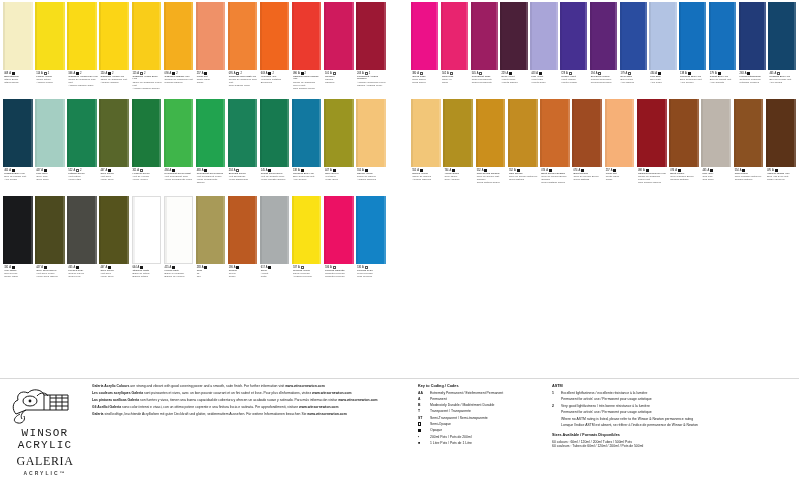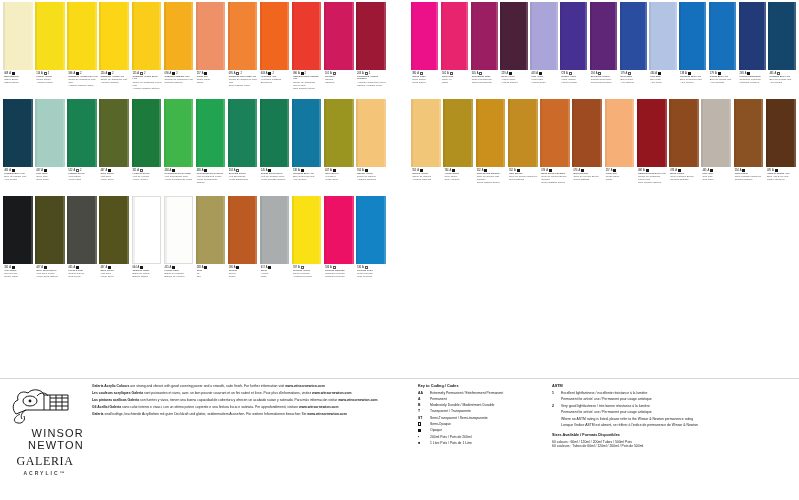--- a/index.html
+++ b/index.html
@@ -35,22 +35,22 @@
   }
   .nm.alt{color:#555;}
 
   
   .info{position:absolute;left:0;top:378px;width:799px;height:122px;background:#fff;}
   .rule{position:absolute;left:0;right:0;height:1px;background:#d8d8d8;}
 
   .logo{position:absolute;left:6px;top:6px;width:78px;}
   .crest{width:74px;height:42px;display:block;}
   .wn1,.wn2{
-    font-family:Liberation Sans, sans-serif;
-    text-align:right;color:#1a1a1a;letter-spacing:1.2px;
+    font-family:Liberation Mono, monospace;
+    text-align:center;color:#1a1a1a;letter-spacing:1.2px;
   }
   .wn1{font-size:11px;line-height:12px;margin-top:1px;}
   .wn2{font-size:11px;line-height:12px;}
   .gal{
     font-family:"Liberation Serif", serif;font-size:12px;letter-spacing:.6px;
     text-align:center;color:#1a1a1a;margin-top:3px;
   }
   .acr{
     font-size:5px;letter-spacing:2px;text-align:center;color:#444;margin-top:1px;
     font-weight:bold;
@@ -1095,21 +1095,21 @@
           <path d="M14 30 C8 33 6 38 12 39 C16 40 20 36 18 32"></path>
           <path d="M20 26 C16 28 14 32 16 35"></path>
           <ellipse cx="24" cy="17" rx="7" ry="5"></ellipse>
           <path d="M31 12 C34 8 40 8 42 12"></path>
         </g>
         <g fill="#1a1a1a">
           <circle cx="24" cy="17" r="1.4"></circle>
         </g>
       </svg>
       <div class="wn1">WINSOR</div>
-      <div class="wn2"><span>NEWTON</span></div>
+      <div class="wn2"><span>ACRYLIC</span></div>
       <div class="gal">GALERIA</div>
       <div class="acr">ACRYLIC™</div>
     </div>
 
     <div class="para-col" id="para-col">
         <div class="para"><b>Galeria Acrylic Colours</b> are strong and vibrant with good covering power and a smooth, satin finish. For further information visit <span class="url">www.winsornewton.com</span></div>
         <div class="para"><b>Les couleurs acryliques Galeria</b> sont puissantes et vives, avec un bon pouvoir couvrant et un fini satiné et lisse. Pour plus d'informations, visitez <span class="url">www.winsornewton.com</span></div>
         <div class="para"><b>Las pinturas acrílicas Galeria</b> son fuertes y vivas, tienen una buena capacidad de cobertura y ofrecen un acabado suave y satinado. Para más información visitar <span class="url">www.winsornewton.com</span></div>
         <div class="para"><b>Gli Acrilici Galeria</b> sono colori intensi e vivaci, con un ottimo potere coprente e una finitura liscia e satinata. Per approfondimenti, visitare <span class="url">www.winsornewton.com</span></div>
         <div class="para"><b>Galeria</b> sind kraftige, leuchtende Acrylfarben mit guter Deckkraft und glatter, seidenmattem Aussehen. Für weitere Informationen besuchen Sie <span class="url">www.winsornewton.com</span></div>

